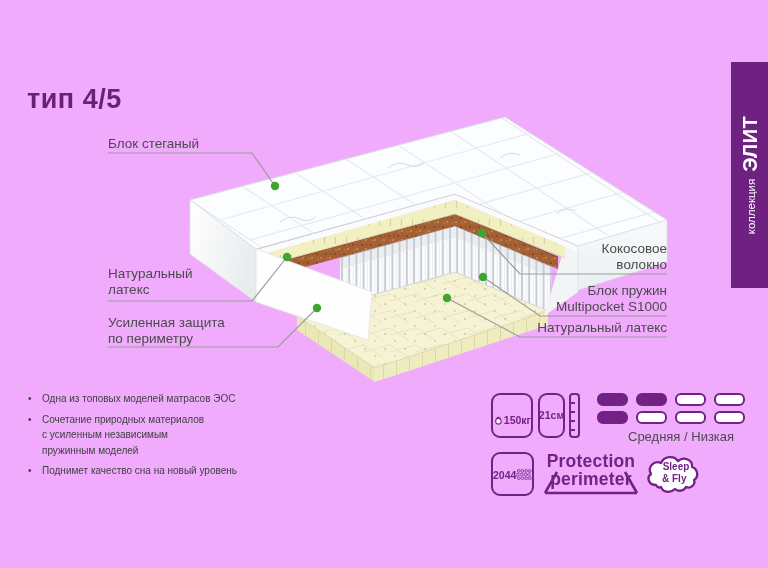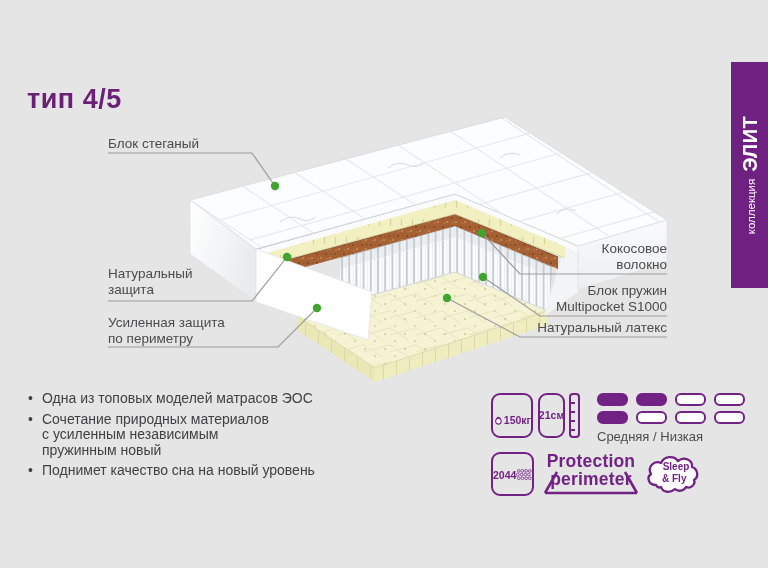--- a/index.html
+++ b/index.html
@@ -1,44 +1,44 @@
 <!DOCTYPE html>
 <html><head>
 <meta charset="utf-8">
 <style>
   html,body{margin:0;padding:0;background:#fff;}
-  .stage{position:relative;width:768px;height:568px;background:#e5e5e5;overflow:hidden;
+  .stage{position:relative;width:768px;height:568px;background:#f0abfc;overflow:hidden;
          font-family:"Liberation Sans",sans-serif;color:#4b4b4d;}
   .abs{position:absolute;}
   
   .title{left:27px;top:84px;font-size:27px;font-weight:bold;color:#6b2077;letter-spacing:0.5px;}
   
   .lbl{font-size:13.5px;line-height:16px;color:#4b4b4d;}
   .lbl .line{display:block;}
   .lbl-r{text-align:right;}
   
   .bullets{left:27px;top:391px;width:340px;margin:0;padding:0;list-style:none;
-           font-size:14px;line-height:15.5px;color:#414042;position:absolute;}
+           font-size:10px;line-height:15.5px;color:#414042;position:absolute;}
   .bullets li{position:relative;padding-left:15px;margin-bottom:5px;}
   .bullets li::before{content:"•";position:absolute;left:1px;top:0;}
   .bullets .line{display:block;}
   
   .pbox{border:2.5px solid #722284;border-radius:9px;box-sizing:border-box;
         display:flex;flex-direction:row;align-items:center;justify-content:flex-start;}
   .weight-box{left:491px;top:393px;width:42px;height:45px;padding-top:9px;}
   .height-box{left:538px;top:393px;width:27px;height:45px;justify-content:center;}
   .ptxt{color:#722284;font-weight:bold;font-size:10.5px;line-height:11px;text-align:center;}
   .ruler{left:569px;top:393px;width:11px;height:45px;border:2px solid #722284;border-radius:4px;box-sizing:border-box;}
   .ruler i{position:absolute;left:0;width:4px;height:2px;background:#722284;display:block;}
   
   .pills{left:597px;top:393px;display:flex;flex-direction:column;gap:5px;}
   .pill-row{display:flex;gap:8px;}
   .pill{width:31px;height:13px;border:2px solid #722284;border-radius:6px;box-sizing:border-box;background:#fff;}
   .pill.filled{background:#722284;}
-  .firm-label{left:597px;top:429px;font-size:13px;color:#4b4b4d;}
+  .firm-label{left:628px;top:429px;font-size:13px;color:#4b4b4d;}
   .springs-box{left:491px;top:452px;width:43px;height:44px;padding-top:2px;}
   
   .protection{left:540px;top:452px;width:102px;height:44px;color:#722284;text-align:center;}
   .protection .l1{font-size:17.5px;font-weight:bold;line-height:18px;letter-spacing:0.2px;}
   .protection .l2{font-size:17.5px;font-weight:bold;line-height:18px;letter-spacing:0.2px;}
   
   .sleepfly{left:644px;top:452px;width:58px;height:44px;color:#722284;}
   .sleepfly .s1{position:absolute;left:12px;right:6px;top:9px;text-align:center;font-size:10px;font-weight:bold;}
   .sleepfly .s2{position:absolute;left:18px;top:21px;font-size:10px;font-weight:bold;}
   
@@ -171,21 +171,21 @@
     </g>
   </svg>
 
   <div class="abs title">тип 4/5</div>
 
   <div class="abs lbl" style="left:108px;top:136px">
     <span class="line">Блок стеганый</span>
   </div>
   <div class="abs lbl" style="left:108px;top:266px">
     <span class="line">Натуральный</span>
-    <span class="line">защита</span>
+    <span class="line">латекс</span>
   </div>
   <div class="abs lbl" style="left:108px;top:315px">
     <span class="line">Усиленная защита</span>
     <span class="line">по периметру</span>
   </div>
   <div class="abs lbl lbl-r" style="right:101px;top:241px">
     <span class="line">Кокосовое</span>
     <span class="line">волокно</span>
   </div>
   <div class="abs lbl lbl-r" style="right:101px;top:283px">
@@ -196,21 +196,21 @@
     <span class="line">Натуральный латекс</span>
   </div>
 
   <ul class="bullets">
     <li>
       <span class="line">Одна из топовых моделей матрасов ЭОС</span>
     </li>
     <li>
       <span class="line">Сочетание природных материалов</span>
       <span class="line">с усиленным независимым</span>
-      <span class="line">пружинным новый</span>
+      <span class="line">пружинным моделей</span>
     </li>
     <li>
       <span class="line">Поднимет качество сна на новый уровень</span>
     </li>
   </ul>
 
   <div class="abs pbox weight-box">
     <svg width="24" height="22" viewBox="0 0 24 22">
       <path d="M8.3,9.5 a3.8,3.8 0 1 1 7.4,0" fill="none" stroke="#722284" stroke-width="2.4"></path>
       <circle cx="12" cy="14" r="6.2" fill="#fff" stroke="#722284" stroke-width="2.4"></circle>

